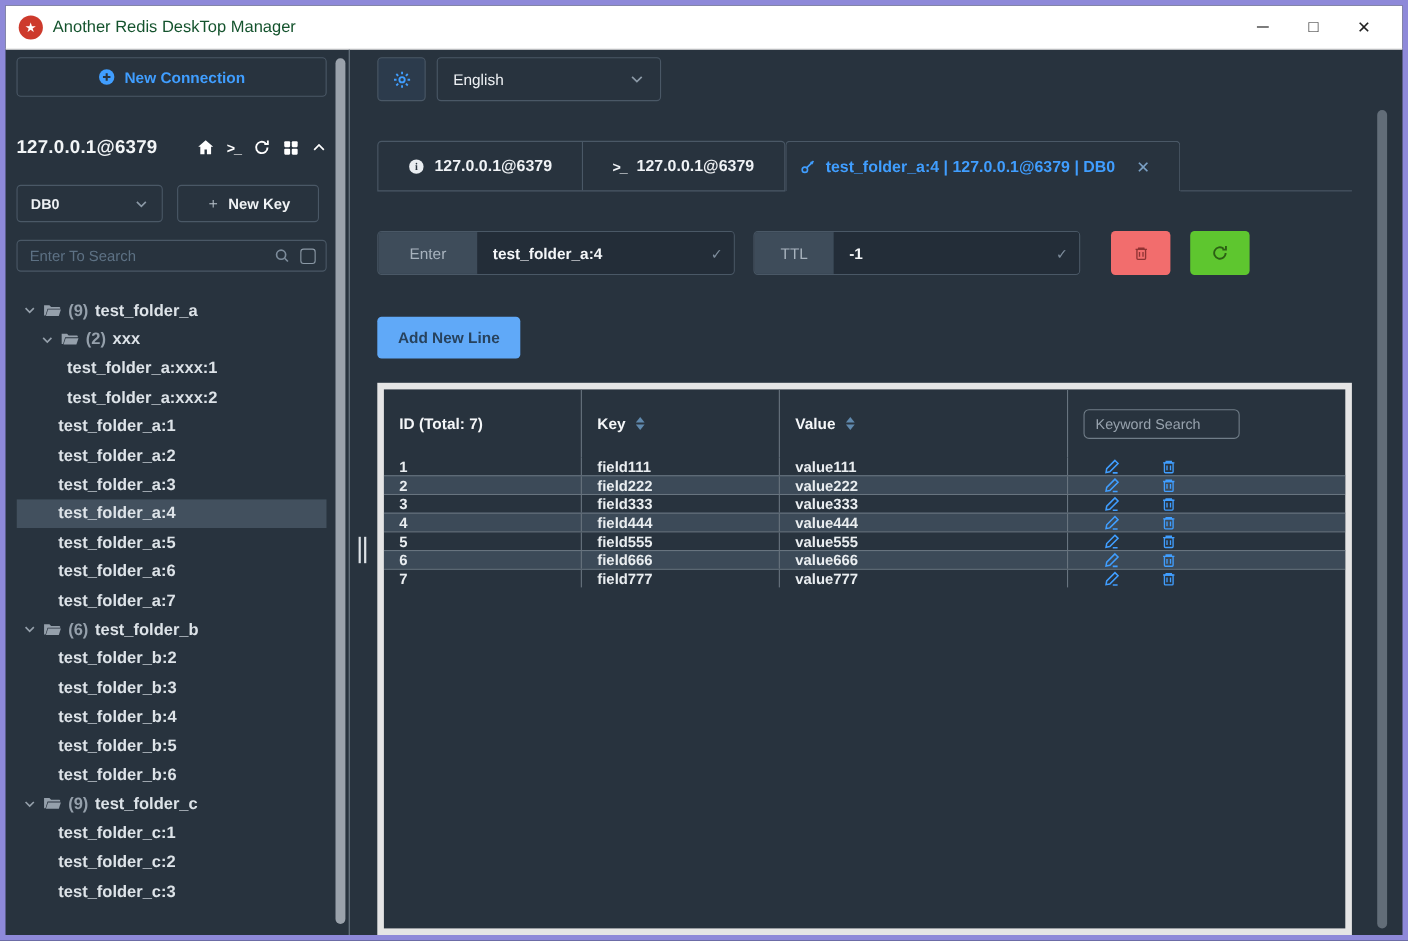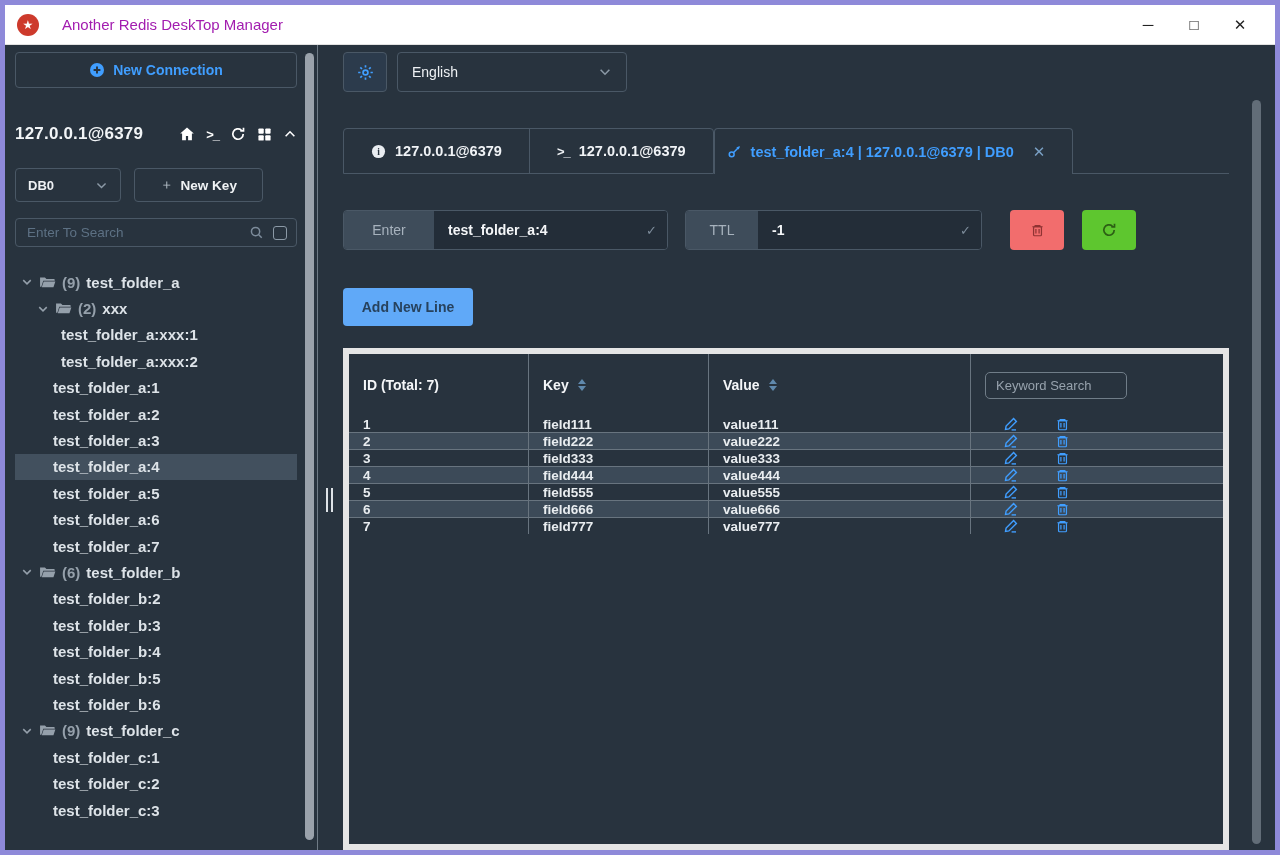--- a/index.html
+++ b/index.html
@@ -5,36 +5,36 @@
   html,body{margin:0;padding:0;background:#8e89d9;}
   *{box-sizing:border-box;}
   .window{
     position:relative;width:1280px;height:855px;margin:0 auto;
     border:5px solid #8e89d9;background:#28333e;overflow:hidden;
     font-family:"Liberation Sans",sans-serif;display:flex;flex-direction:column;
   }
   
   .titlebar{flex:0 0 40px;background:#ffffff;display:flex;align-items:center;padding:0 12px;border-bottom:1px solid #e2e2e2;}
   .app-logo{width:22px;height:22px;border-radius:50%;background:#cd3a2c;color:#fff;display:flex;align-items:center;justify-content:center;font-size:12px;line-height:1;}
-  .title-text{margin-left:23px;font-size:15px;color:#a21caf;}
+  .title-text{margin-left:9px;font-size:15px;color:#14532d;}
   .win-controls{margin-left:auto;display:flex;align-items:center;color:#222;}
   .win-btn{width:46px;height:32px;display:flex;align-items:center;justify-content:center;font-size:15px;cursor:default;}
   
   .body-row{flex:1;display:flex;min-height:0;position:relative;}
   
   .sidebar{flex:0 0 312px;position:relative;padding:7px 20px 0 10px;display:flex;flex-direction:column;min-height:0;}
   .btn-outline{border:1px solid #4a5866;border-radius:4px;background:transparent;}
   .new-conn{height:36px;display:flex;align-items:center;justify-content:center;gap:8px;color:#409eff;font-weight:700;font-size:14px;}
   .conn-row{margin-top:34px;display:flex;align-items:center;height:24px;}
   .conn-name{color:#f2f5f7;font-weight:700;font-size:17px;letter-spacing:.2px;}
   .conn-icons{margin-left:auto;display:flex;align-items:center;gap:11px;color:#fff;}
   .conn-icons .term{font-size:13px;font-weight:700;color:#fff;letter-spacing:-1px;}
   .db-row{margin-top:22px;display:flex;gap:13px;}
   .select-box{height:34px;border:1px solid #4a5866;border-radius:4px;display:flex;align-items:center;padding:0 12px;color:#eef1f4;font-size:13px;font-weight:700;}
-  .db-select{width:106px;}
+  .db-select{width:133px;}
   .select-box .chev{margin-left:auto;display:flex;}
   .new-key{width:129px;height:34px;display:flex;align-items:center;justify-content:center;gap:7px;color:#f0f3f5;font-weight:700;font-size:13.5px;}
   .search-row{margin-top:16px;height:29px;border:1px solid #4a5866;border-radius:4px;display:flex;align-items:center;padding:0 9px;}
   .search-row input{flex:1;background:transparent;border:none;outline:none;color:#cfd6dc;font-size:13.5px;font-family:"Liberation Sans",sans-serif;}
   .search-row input::placeholder{color:#5d7184;}
   .cbx{width:14px;height:14px;border:1px solid #8b99a6;border-radius:3px;margin-left:9px;}
   .tree{margin-top:14px;padding-top:8px;flex:1;overflow:hidden;}
   .tree-item{height:26.4px;display:flex;align-items:center;color:#dde3e8;font-size:15px;font-weight:600;white-space:nowrap;}
   .tree-item .count{color:#95a0ab;margin:0 6px 0 6px;font-weight:600;}
   .tree-item .chev{display:flex;margin-right:6px;color:#95a0ab;}
@@ -47,21 +47,21 @@
   .tree-item.selected{background:#42505e;}
   .sb-scroll{position:absolute;top:8px;bottom:10px;left:300px;width:9px;border-radius:5px;background:#9aa2ab;}
   
   .divider{flex:0 0 1px;background:#6f7b86;}
   .sash{position:absolute;left:321px;top:443px;width:12px;height:24px;display:flex;gap:3px;}
   .sash i{width:2px;height:24px;background:#dde2e6;}
   
   .main{flex:1;position:relative;padding:7px 46px 0 25px;display:flex;flex-direction:column;min-height:0;}
   .toolbar{display:flex;gap:10px;height:40px;}
   .gear-btn{width:44px;height:40px;border:1px solid #4a5866;border-radius:4px;background:#2c3b4c;display:flex;align-items:center;justify-content:center;}
-  .lang-select{width:230px;height:40px;font-size:14px;font-weight:400;color:#eef1f4;padding:0 14px;}
+  .lang-select{width:204px;height:40px;font-size:14px;font-weight:400;color:#eef1f4;padding:0 14px;}
   
   .tabbar{margin-top:36px;height:46px;display:flex;align-items:stretch;}
   .tab-group{display:flex;border:1px solid #4a5866;border-radius:4px 4px 0 0;}
   .tab{display:flex;align-items:center;gap:9px;padding:0 27px;color:#f0f3f6;font-weight:700;font-size:14.5px;white-space:nowrap;}
   .tab + .tab{border-left:1px solid #4a5866;}
   .tab .tab-icon{display:flex;align-items:center;}
   .tab .term{font-size:13px;font-weight:700;letter-spacing:-1px;}
   .tab.active{border:1px solid #4a5866;border-bottom:none;border-radius:4px 4px 0 0;color:#409eff;padding-left:12px;}
   .tab.active .tab-close{color:#7aa0c4;font-size:15px;margin-left:10px;font-weight:400;}
   .tab-filler{flex:1;border-bottom:1px solid #4a5866;}

